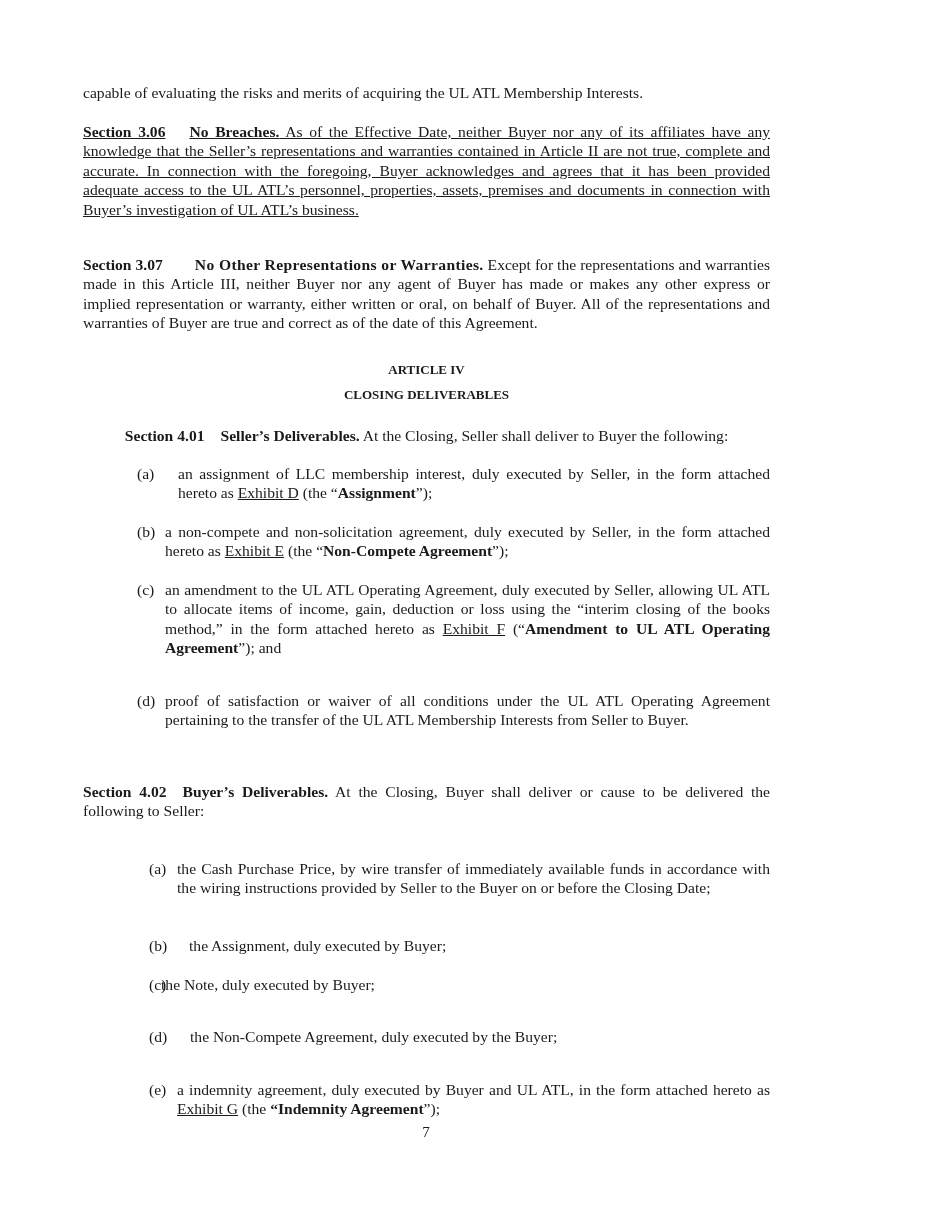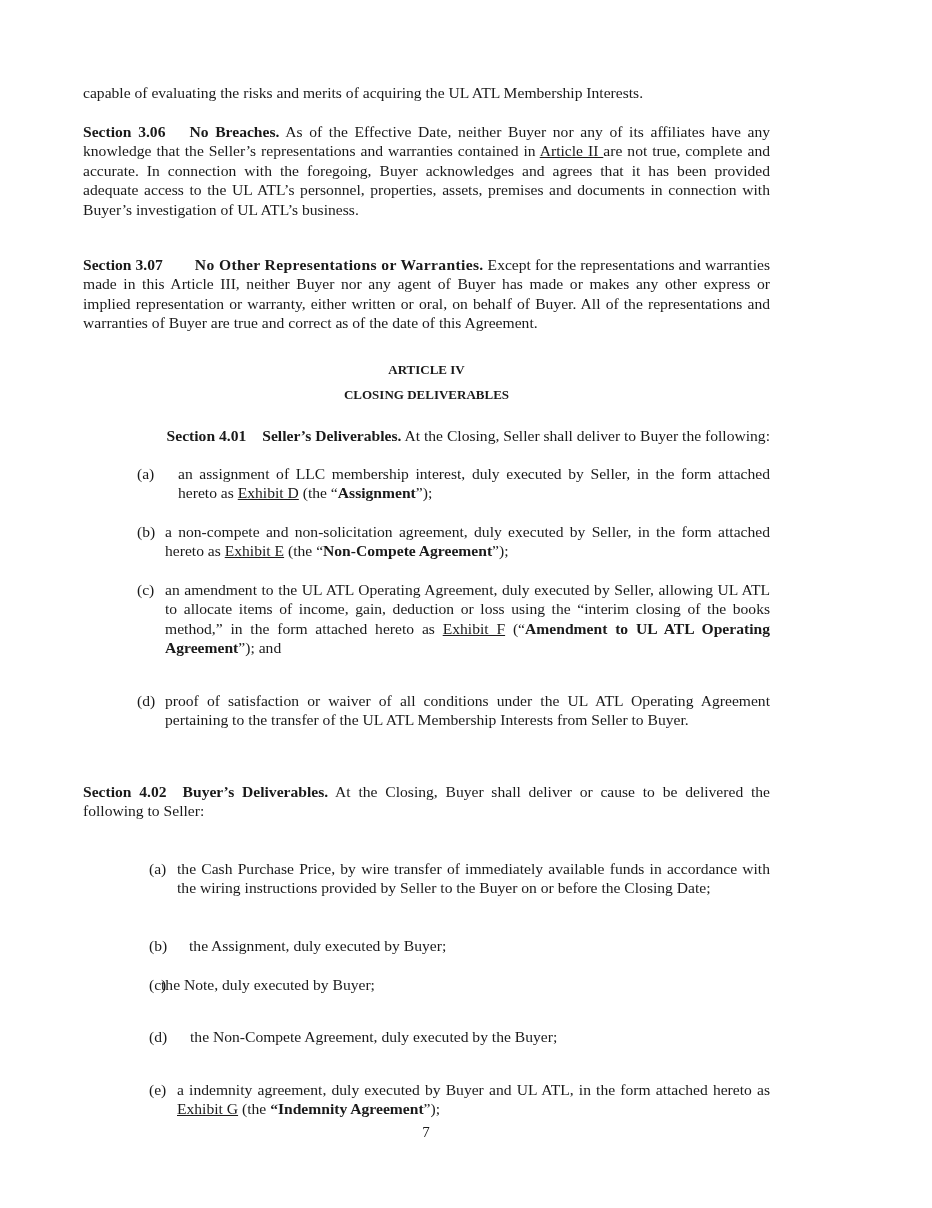--- a/index.html
+++ b/index.html
@@ -15,32 +15,32 @@
   .item { position: absolute; line-height: 19.4px; text-align: justify; text-align-last: left; }
   .item .lbl { position: absolute; left: 0; top: 0; }
   .item .txt { display: block; }
   .pageno { position: absolute; left: 0; width: 852px; text-align: center; top: 1124px; font-size: 15px; }
 </style>
 </head>
 <body>
 
 <div class="blk body-col" style="top:83px;">capable of evaluating the risks and merits of acquiring the UL ATL Membership Interests.</div>
 
-<div class="blk body-col last-left" style="top:122px;">
+<div class="blk body-col last-left" style="top:122px;text-decoration:underline;">
   <span class="b">Section 3.06</span><span class="sec-gap" style="width:24px;"></span><span class="b">No Breaches.</span><span> As of the Effective Date, neither Buyer nor any of its affiliates have any knowledge that the Seller’s representations and warranties contained in </span><span class="u">Article II </span><span>are not true, complete and accurate. In connection with the foregoing, Buyer acknowledges and agrees that it has been provided adequate access to the UL ATL’s personnel, properties, assets, premises and documents in connection with Buyer’s investigation of UL ATL’s business.</span>
 </div>
 
 <div class="blk body-col last-left" style="top:255px;">
   <span class="b">Section 3.07</span><span class="sec-gap" style="width:32px;"></span><span class="b" style="letter-spacing:0.35px;">No Other Representations or Warranties.</span><span> Except for the representations and warranties made in this Article III, neither Buyer nor any agent of Buyer has made or makes any other express or implied representation or warranty, either written or oral, on behalf of Buyer. All of the representations and warranties of Buyer are true and correct as of the date of this Agreement.</span>
 </div>
 
 <div class="hdr" style="top:357px;">ARTICLE IV</div>
 <div class="hdr" style="top:382px;">CLOSING DELIVERABLES</div>
 
-<div class="blk body-col" style="top:426px; text-align:right;">
+<div class="blk body-col" style="top:426px; text-align:center;">
   <span class="b">Section 4.01</span><span class="sec-gap" style="width:16px;"></span><span class="b">Seller’s </span><span class="b">Deliverables.</span><span> At the Closing, Seller shall deliver to Buyer the following:</span>
 </div>
 
 <div class="item" style="left:137px; width:633px; top:464px;">
   <span class="lbl">(a)</span>
   <span class="txt" style="margin-left:41px;"><span>an assignment of LLC membership interest, duly executed by Seller, in the form attached hereto as </span><span class="u">Exhibit D</span><span> (the “</span><span class="b">Assignment</span><span>”);</span></span>
 </div>
 
 <div class="item" style="left:137px; width:633px; top:522px;">
   <span class="lbl">(b)</span>

